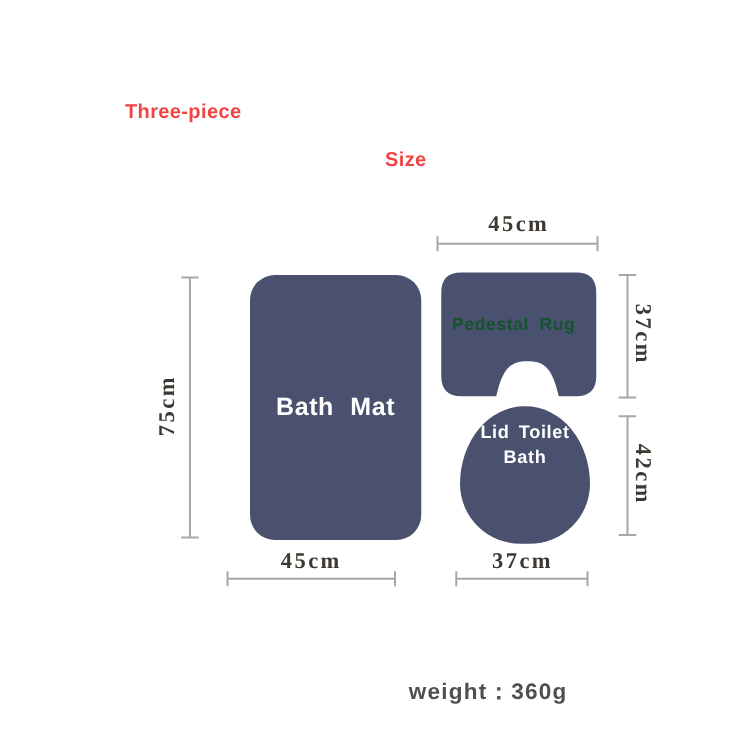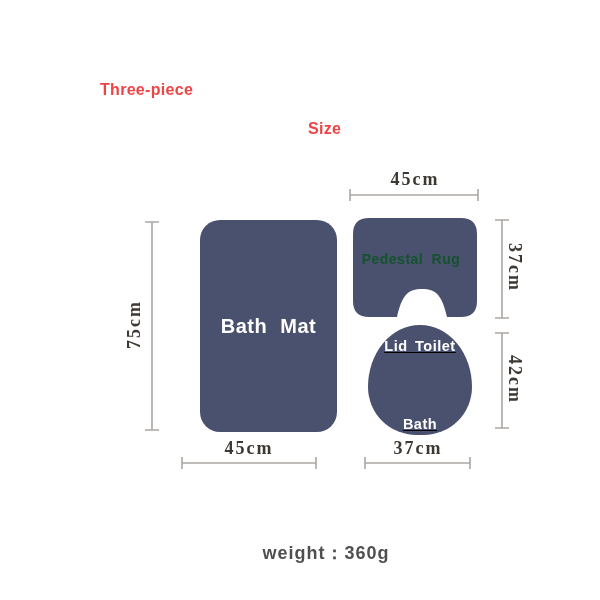--- a/index.html
+++ b/index.html
@@ -52,23 +52,22 @@
     font-size: 14px;
     font-weight: bold;
     word-spacing: 4px;
     letter-spacing: 0.5px;
   }
   .lid-cover-shape {
     left: 368px; top: 325px;
     width: 104px; height: 110px;
     border-radius: 50% 50% 47% 47% / 57% 57% 44% 44%;
     display: flex; flex-direction: column;
-    align-items: center; justify-content: space-between;
+    align-items: center; justify-content: flex-start;
     padding-top: 0;
-    text-decoration: underline;
   }
   .lid-cover-shape .line {
     color: #ffffff;
     font-size: 14.5px;
     font-weight: bold;
     line-height: 1.35;
     word-spacing: 3px;
     letter-spacing: 0.5px;
     margin-top: 12px;
   }
@@ -92,23 +91,23 @@
   .dim-42-lid { left: 474px; top: 369px; transform: rotate(90deg); }
   .dim-37-lid { left: 378px; top: 438px; }
 
   .lines-layer {
     position: absolute;
     left: 0; top: 0;
   }
 
   .weight-row {
     position: absolute;
-    left: 216px; top: 541px;
+    left: 234px; top: 541px;
     width: 220px;
-    text-align: center;
+    text-align: right;
     color: #4f4f4f;
     font-size: 18px;
     font-weight: bold;
     letter-spacing: 1px;
     white-space: nowrap;
   }
 </style>
 </head>
 <body>
 

